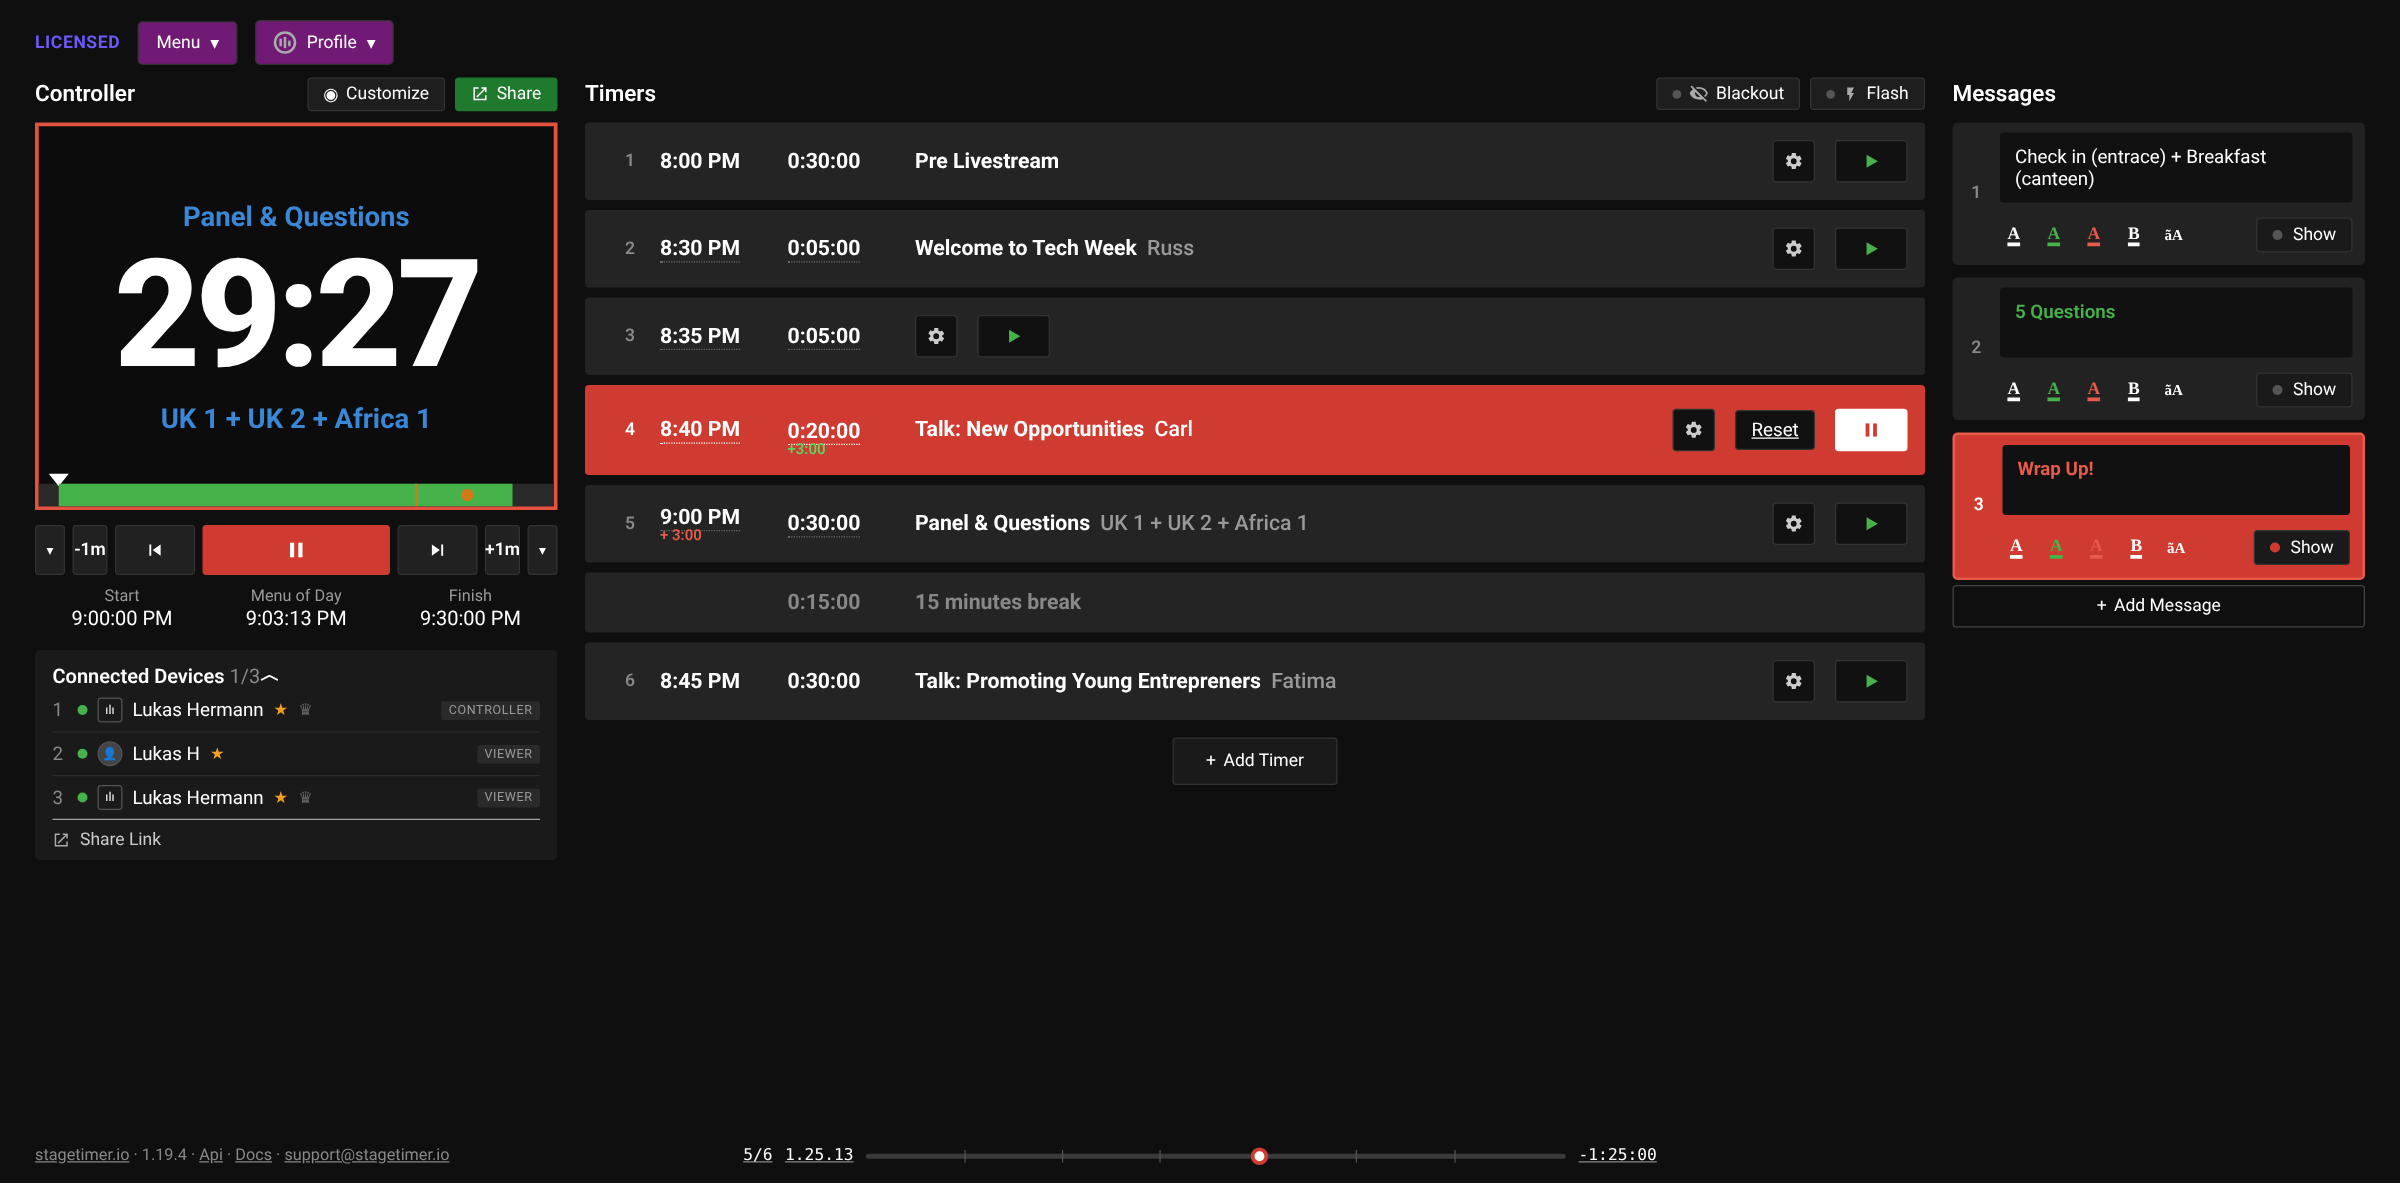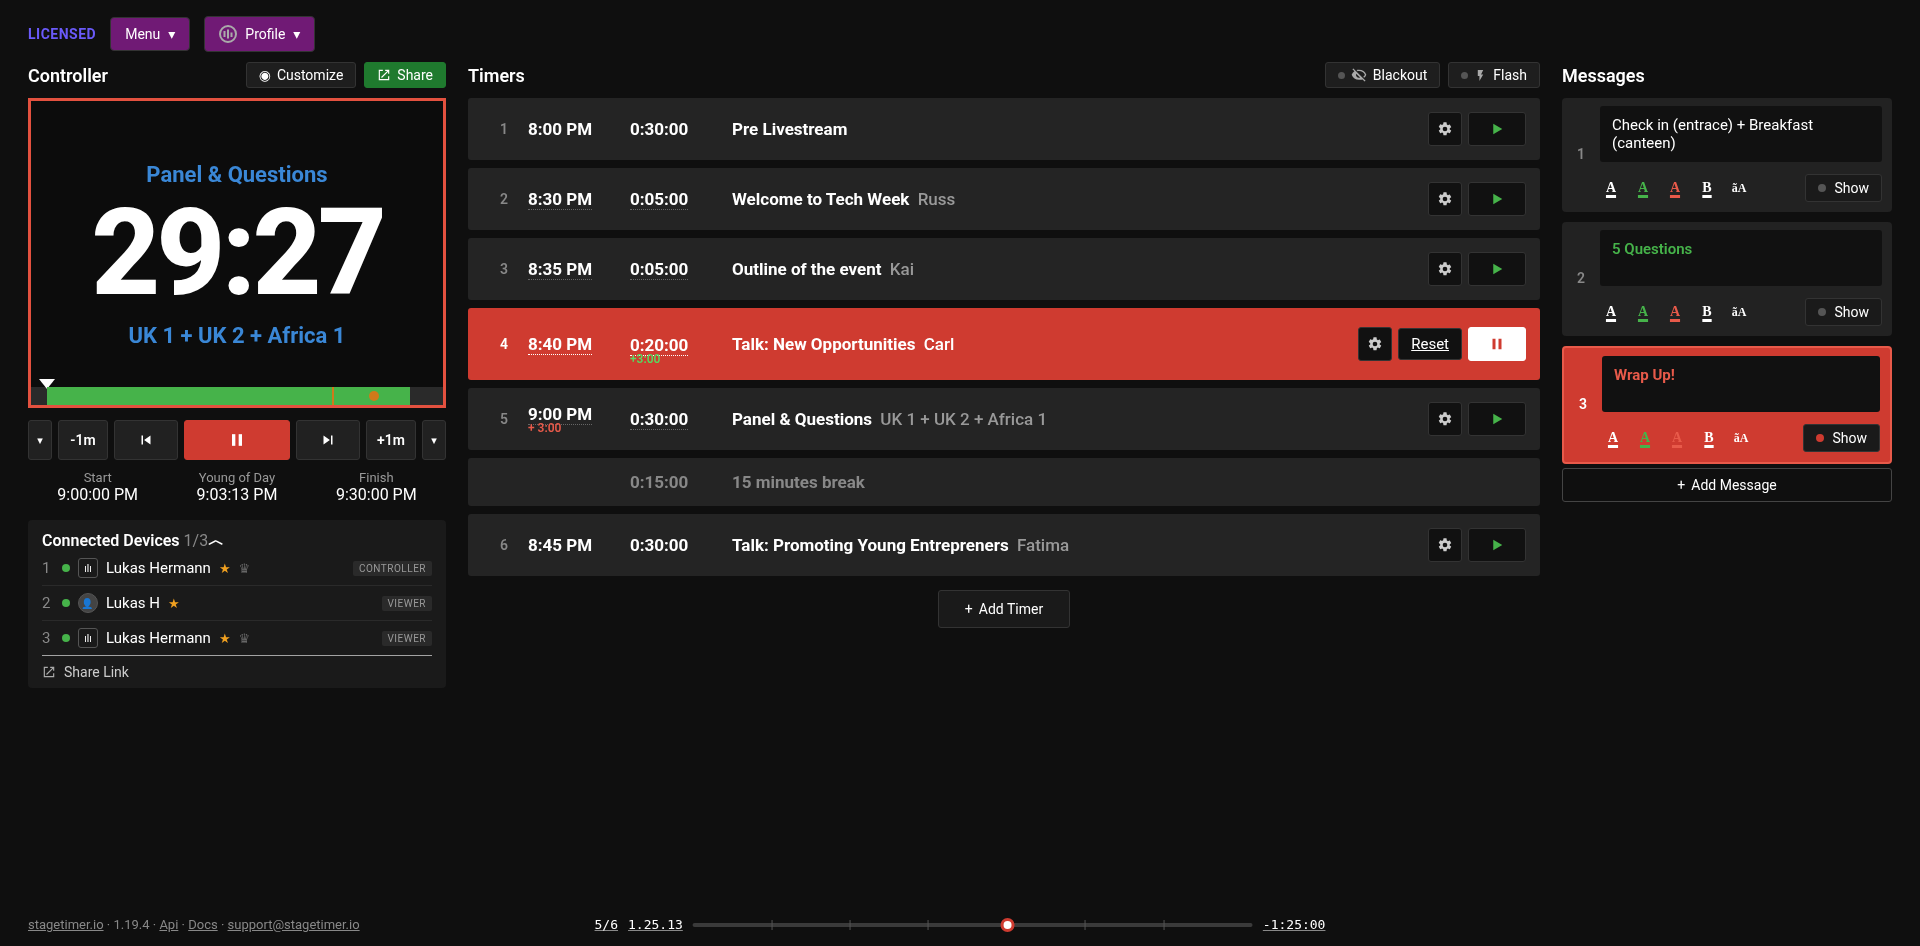--- a/index.html
+++ b/index.html
@@ -34,21 +34,21 @@
     .progress-strip { position: absolute; bottom: 0; left: 0; right: 0; height: 18px; background: #2a2a2a; }
     .progress-fill { background: #46b34a; height: 100%; width: 88%; margin-left: 4%; position: relative; }
     .progress-tri { position: absolute; top: -8px; left: 2%; width: 0; height: 0; border-left: 8px solid transparent; border-right: 8px solid transparent; border-top: 10px solid #fff; }
     .progress-tick { position: absolute; top: 0; bottom: 0; width: 2px; background: #d07a1a; }
     .progress-dot { position: absolute; top: 4px; width: 10px; height: 10px; border-radius: 50%; background: #d07a1a; }
 
     .transport { display: flex; gap: 6px; margin-top: 12px; align-items: stretch; }
     .tbox { background: #212121; border: 1px solid #333; border-radius: 3px; display: flex; align-items: center; justify-content: center; height: 40px; }
     .tbox.red { background: #cf3b30; border-color: #cf3b30; }
     .tbox.small { width: 24px; font-size: 11px; }
-    .tbox.med { width: 50px; font-weight: 600; }
+    .tbox.med { width: 28px; font-weight: 600; }
     .tbox.icon { width: 64px; }
     .tbox.big { flex: 1; }
 
     .time-labels { display: flex; justify-content: space-around; margin-top: 10px; text-align: center; color: #999; font-size: 13px; }
     .time-labels .val { color: #fff; font-size: 16px; }
 
     .devices { background: #1a1a1a; border-radius: 4px; margin-top: 16px; padding: 10px 14px 8px 14px; }
     .dev-head { display: flex; align-items: center; font-weight: 600; font-size: 16px; }
     .dev-head .count { color: #888; font-weight: 400; }
     .dev-row { display: flex; align-items: center; gap: 8px; padding: 7px 0; border-top: 1px solid #2a2a2a; font-size: 15px; }
@@ -65,21 +65,21 @@
     
     .timer-list { display: flex; flex-direction: column; gap: 8px; }
     .timer-row { background: #242424; border-radius: 3px; display: grid; grid-template-columns: 44px 100px 100px 1fr auto; align-items: center; padding: 14px 14px; gap: 2px; position: relative; }
     .timer-row.break { grid-template-columns: 44px 100px 100px 1fr; color: #888; }
     .timer-row .num { color: #888; text-align: center; font-weight: 600; }
     .timer-row .time { font-weight: 700; font-size: 17px; }
     .timer-row .dur { font-weight: 700; font-size: 17px; }
     .timer-row .label { font-weight: 700; font-size: 17px; }
     .timer-row .speaker { color: #999; font-weight: 500; margin-left: 4px; }
     .dotted { border-bottom: 1px dotted #666; display: inline; }
-    .timer-actions { display: flex; gap: 6px; align-items: center; text-decoration: underline; }
+    .timer-actions { display: flex; gap: 16px; align-items: center; text-decoration: underline; }
     .sq-btn { background: #111; border: 1px solid #333; border-radius: 3px; width: 34px; height: 34px; display: flex; align-items: center; justify-content: center; cursor: pointer; }
     .sq-btn.play { width: 58px; }
     .sq-btn.play svg polygon { fill: #46b34a; }
     .timer-row.active { background: #cf3b30; }
     .timer-row.active .num, .timer-row.active .time, .timer-row.active .dur, .timer-row.active .label, .timer-row.active .speaker { color: #fff; }
     .timer-row.active .dotted { border-bottom-color: #fff; margin-top: 13px; }
     .reset-btn { background: #111; border: 1px solid #333; border-radius: 3px; padding: 6px 12px; font-size: 15px; cursor: pointer; }
     .addline { color: #5ad65f; font-size: 12px; margin-top: -4px; display: block; font-weight: 600; }
     .addline.red { color: #e85a4a; }
     .dur-wrap { display: flex; flex-direction: column; align-items: flex-start; }
@@ -195,21 +195,21 @@
       <div class="tbox med">+1m</div>
       <div class="tbox small">▾</div>
     </div>
 
     <div class="time-labels">
       <div>
           <div>Start</div>
           <div class="val">9:00:00 PM</div>
         </div>
       <div>
-          <div>Young of Day</div>
+          <div>Menu of Day</div>
           <div class="val">9:03:13 PM</div>
         </div>
       <div>
           <div>Finish</div>
           <div class="val">9:30:00 PM</div>
         </div>
     </div>
 
     <div class="devices">
       <div class="dev-head">
@@ -317,21 +317,20 @@
               <svg width="18" height="18" viewBox="0 0 24 24">
                 <polygon points="7,5 19,12 7,19"></polygon>
               </svg>
             </div>
         </div>
         </div>
         <div class="timer-row">
     <div class="num">3</div>
     <div class="time"><span class="dotted">8:35 PM</span></div>
     <div class="dur"><span class="dotted">0:05:00</span></div>
-    <div class="label">Outline of the event <span class="speaker">Kai</span></div>
 
         <div class="timer-actions">
           <div class="sq-btn">
               <svg width="16" height="16" viewBox="0 0 24 24">
                 <path fill="#ccc" d="M19.14 12.94a7.07 7.07 0 0 0 .05-.94 7.07 7.07 0 0 0-.05-.94l2.03-1.58a.5.5 0 0 0 .12-.64l-1.92-3.32a.5.5 0 0 0-.61-.22l-2.39.96a7.03 7.03 0 0 0-1.62-.94l-.36-2.54A.5.5 0 0 0 13.9 2h-3.8a.5.5 0 0 0-.49.42l-.36 2.54c-.58.24-1.12.55-1.62.94l-2.39-.96a.5.5 0 0 0-.61.22L2.71 8.48a.5.5 0 0 0 .12.64l2.03 1.58c-.03.31-.05.63-.05.94s.02.63.05.94l-2.03 1.58a.5.5 0 0 0-.12.64l1.92 3.32c.14.24.43.34.61.22l2.39-.96c.5.39 1.04.7 1.62.94l.36 2.54c.04.24.25.42.49.42h3.8c.24 0 .45-.18.49-.42l.36-2.54c.58-.24 1.12-.55 1.62-.94l2.39.96c.18.12.47.02.61-.22l1.92-3.32a.5.5 0 0 0-.12-.64l-2.03-1.58zM12 15.5A3.5 3.5 0 1 1 12 8.5a3.5 3.5 0 0 1 0 7z"></path>
               </svg>
             </div>
           <div class="sq-btn play">
               <svg width="18" height="18" viewBox="0 0 24 24">
                 <polygon points="7,5 19,12 7,19"></polygon>

